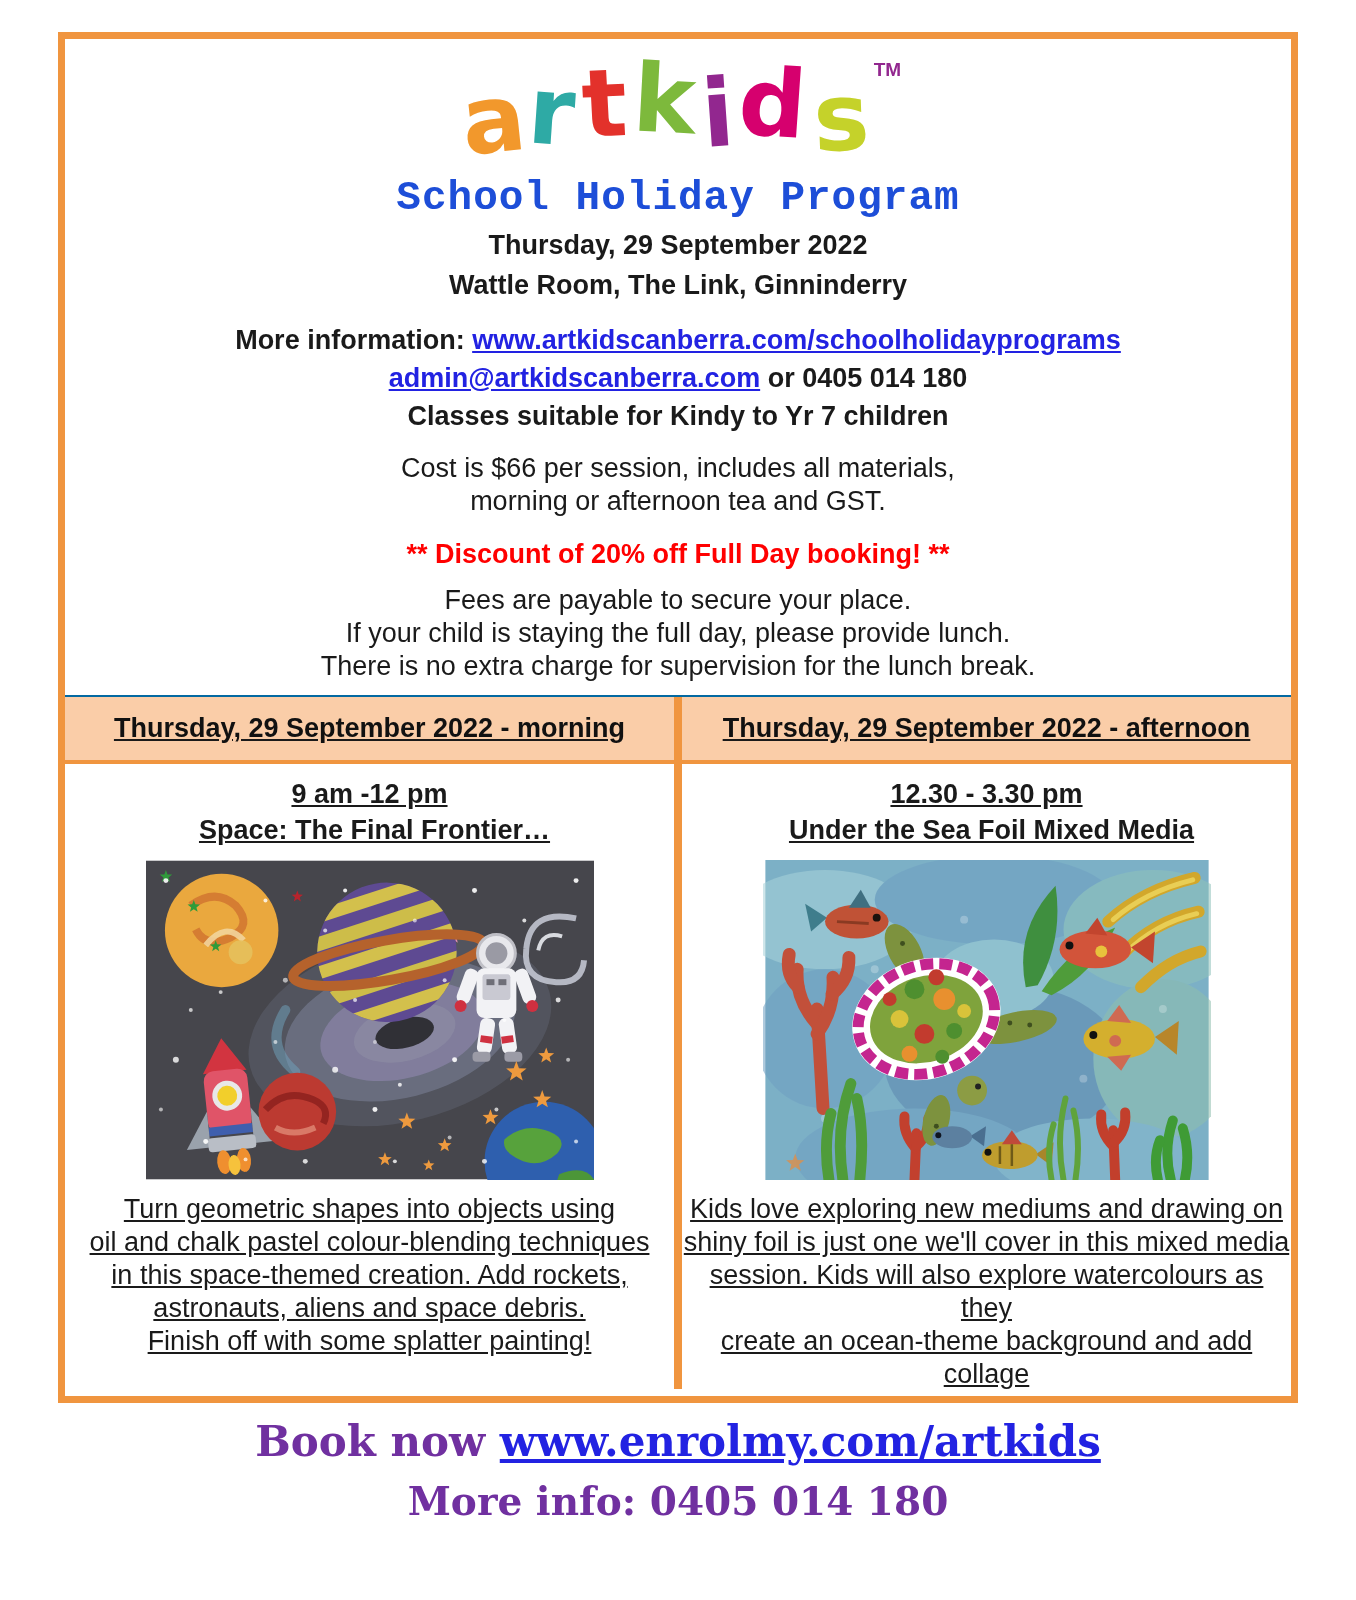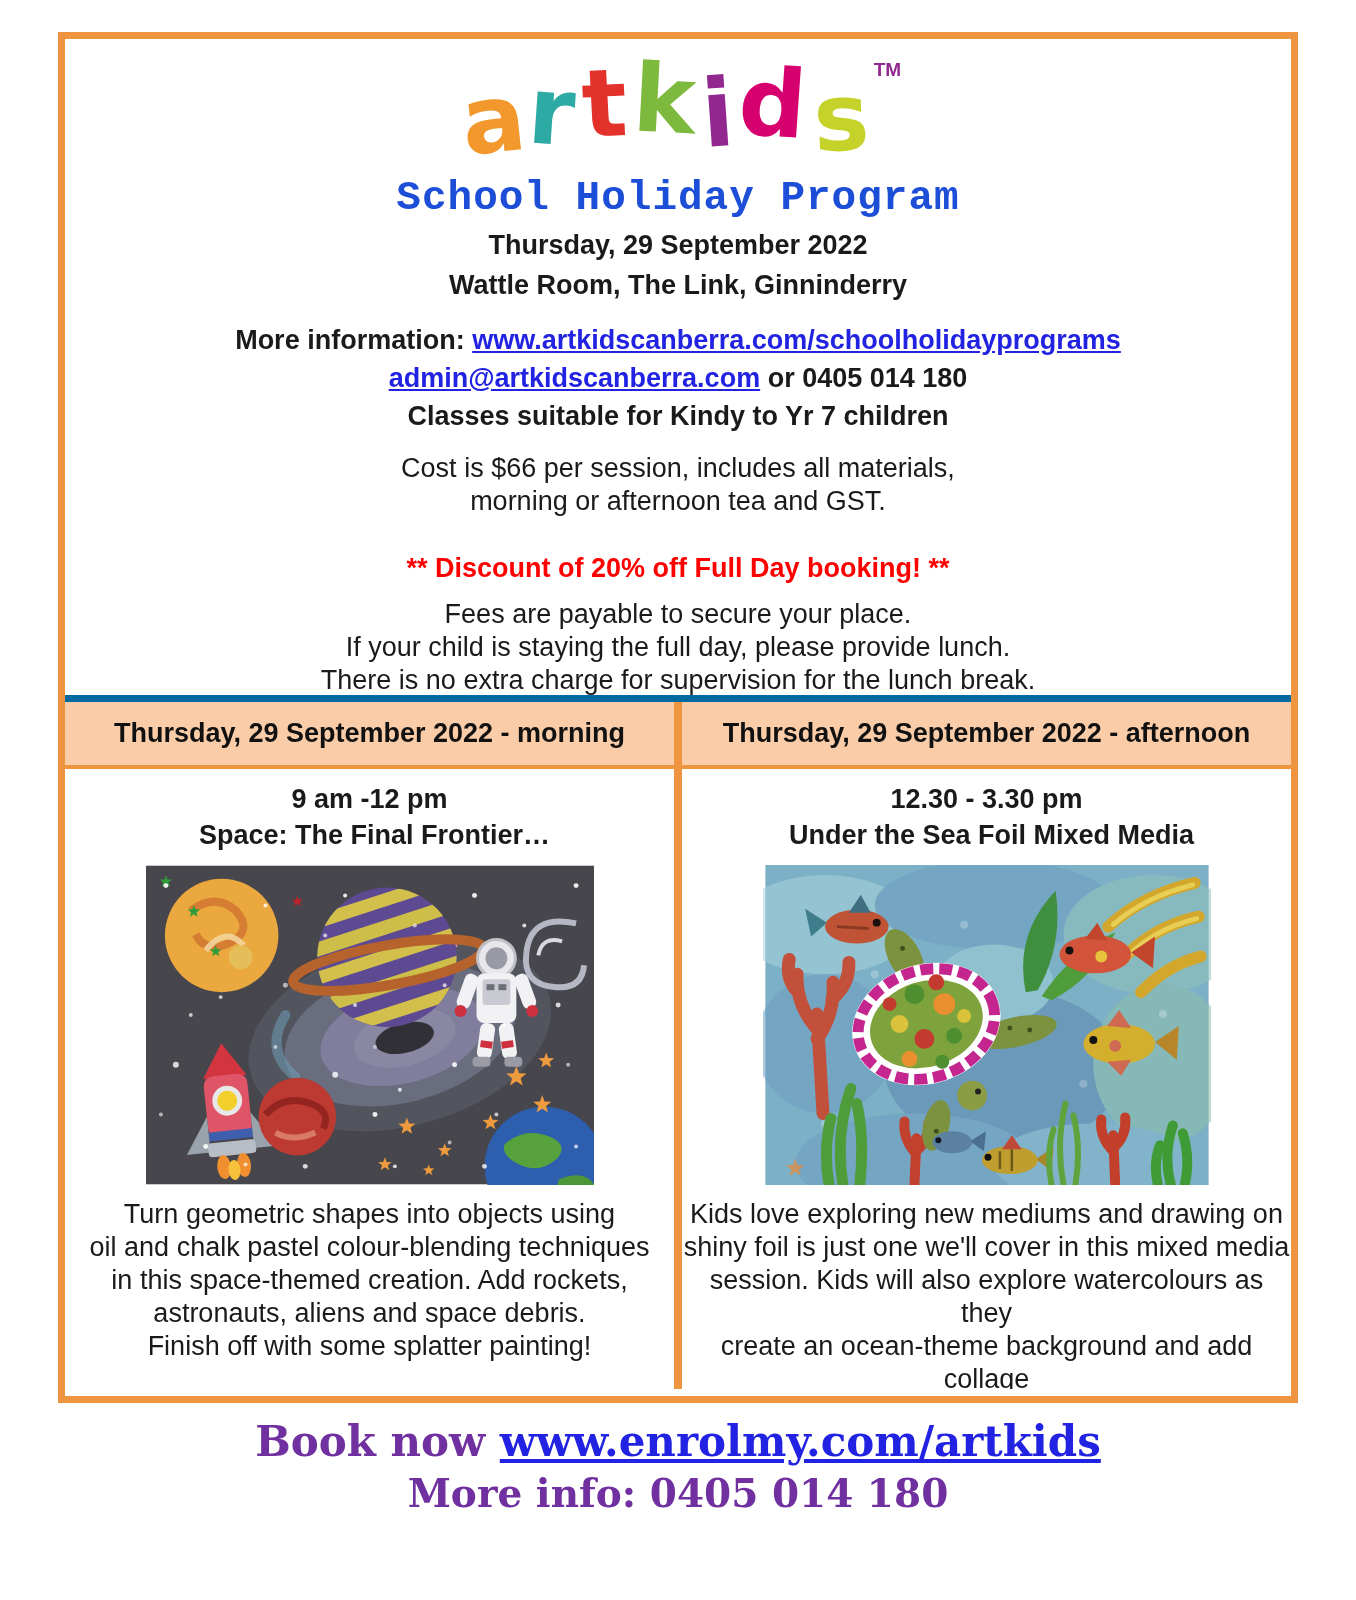--- a/index.html
+++ b/index.html
@@ -13,39 +13,39 @@
                font-size:94px;line-height:110px;margin:0 3px;}
   .tm{color:#92278F;font-weight:bold;font-size:19px;vertical-align:top;position:relative;top:10px;left:2px;}
   .program-title{font-family:Liberation Mono, monospace;font-weight:bold;font-size:41px;color:#1d4ed8;
                  letter-spacing:1px;margin-top:2px;}
   .bold-line{font-size:27px;font-weight:bold;line-height:40px;}
   .date-block{margin-top:4px;}
   .info-block{margin-top:16px;font-size:27px;font-weight:bold;line-height:38px;}
   a.link{color:#2222E2;text-decoration:underline;font-weight:bold;cursor:pointer;}
   .reg{font-size:27px;font-weight:normal;line-height:33px;}
   .cost-block{margin-top:17px;}
-  .discount-line{margin-top:34px;font-size:27px;font-weight:bold;color:#FF0000;line-height:33px;}
+  .discount-line{margin-top:20px;font-size:27px;font-weight:bold;color:#FF0000;line-height:33px;}
   .fees-block{margin-top:13px;}
   .ml{white-space:pre-line;}
-  .columns{display:flex;border-top:7px solid #0369a1;height:694px;box-sizing:border-box;}
+  .columns{display:flex;border-top:2px solid #0369a1;height:694px;box-sizing:border-box;text-decoration:underline;}
   .col{width:50%;box-sizing:border-box;text-align:center;overflow:hidden;}
   .col-left{border-right:4px solid #F0953F;}
   .col-right{border-left:4px solid #F0953F;}
   .col-header{height:63px;background:#FACDA8;border-bottom:4px solid #F0953F;
               display:flex;align-items:center;justify-content:center;
               font-size:27px;font-weight:bold;color:#111;}
   .session-time{margin-top:12px;font-size:27px;font-weight:bold;line-height:36px;}
   .session-title{font-size:27px;font-weight:bold;line-height:36px;padding-left:10px;}
   .art{display:block;margin:12px auto 0 auto;width:448px;height:320px;}
   .session-desc{margin-top:13px;font-size:27px;line-height:33px;}
   .footer{position:absolute;left:0;right:0;top:1416px;text-align:center;}
   .book-line{font-family:"DejaVu Serif",serif;font-weight:bold;font-size:42px;color:#7030A0;line-height:52px;}
   .book-line a.link{font-family:"DejaVu Serif",serif;}
   .more-line{font-family:"DejaVu Serif",serif;font-weight:bold;font-size:39px;color:#7030A0;
-             line-height:50px;margin-top:0;}
+             line-height:50px;margin-top:8px;}
 </style>
 </head>
 <body>
 
 <div class="page">
   <div class="frame">
 
     <div class="top-section">
       <div class="logo-row">
         <span class="letters"><span class="logo-letter" style="color: rgb(242, 152, 44); transform: rotate(-6deg) translateY(16px);">a</span><span class="logo-letter" style="color: rgb(46, 170, 165); transform: rotate(4deg) translateY(8px);">r</span><span class="logo-letter" style="color: rgb(227, 49, 43); transform: rotate(-3deg) translateY(0px);">t</span><span class="logo-letter" style="color: rgb(125, 185, 60); transform: rotate(3deg) translateY(-4px);">k</span><span class="logo-letter" style="color: rgb(146, 39, 143); transform: rotate(-4deg) translateY(10px);">i</span><span class="logo-letter" style="color: rgb(214, 0, 110); transform: rotate(4deg) translateY(0px);">d</span><span class="logo-letter" style="color: rgb(197, 210, 42); transform: rotate(-2deg) translateY(14px);">s</span></span><span class="tm">TM</span>

